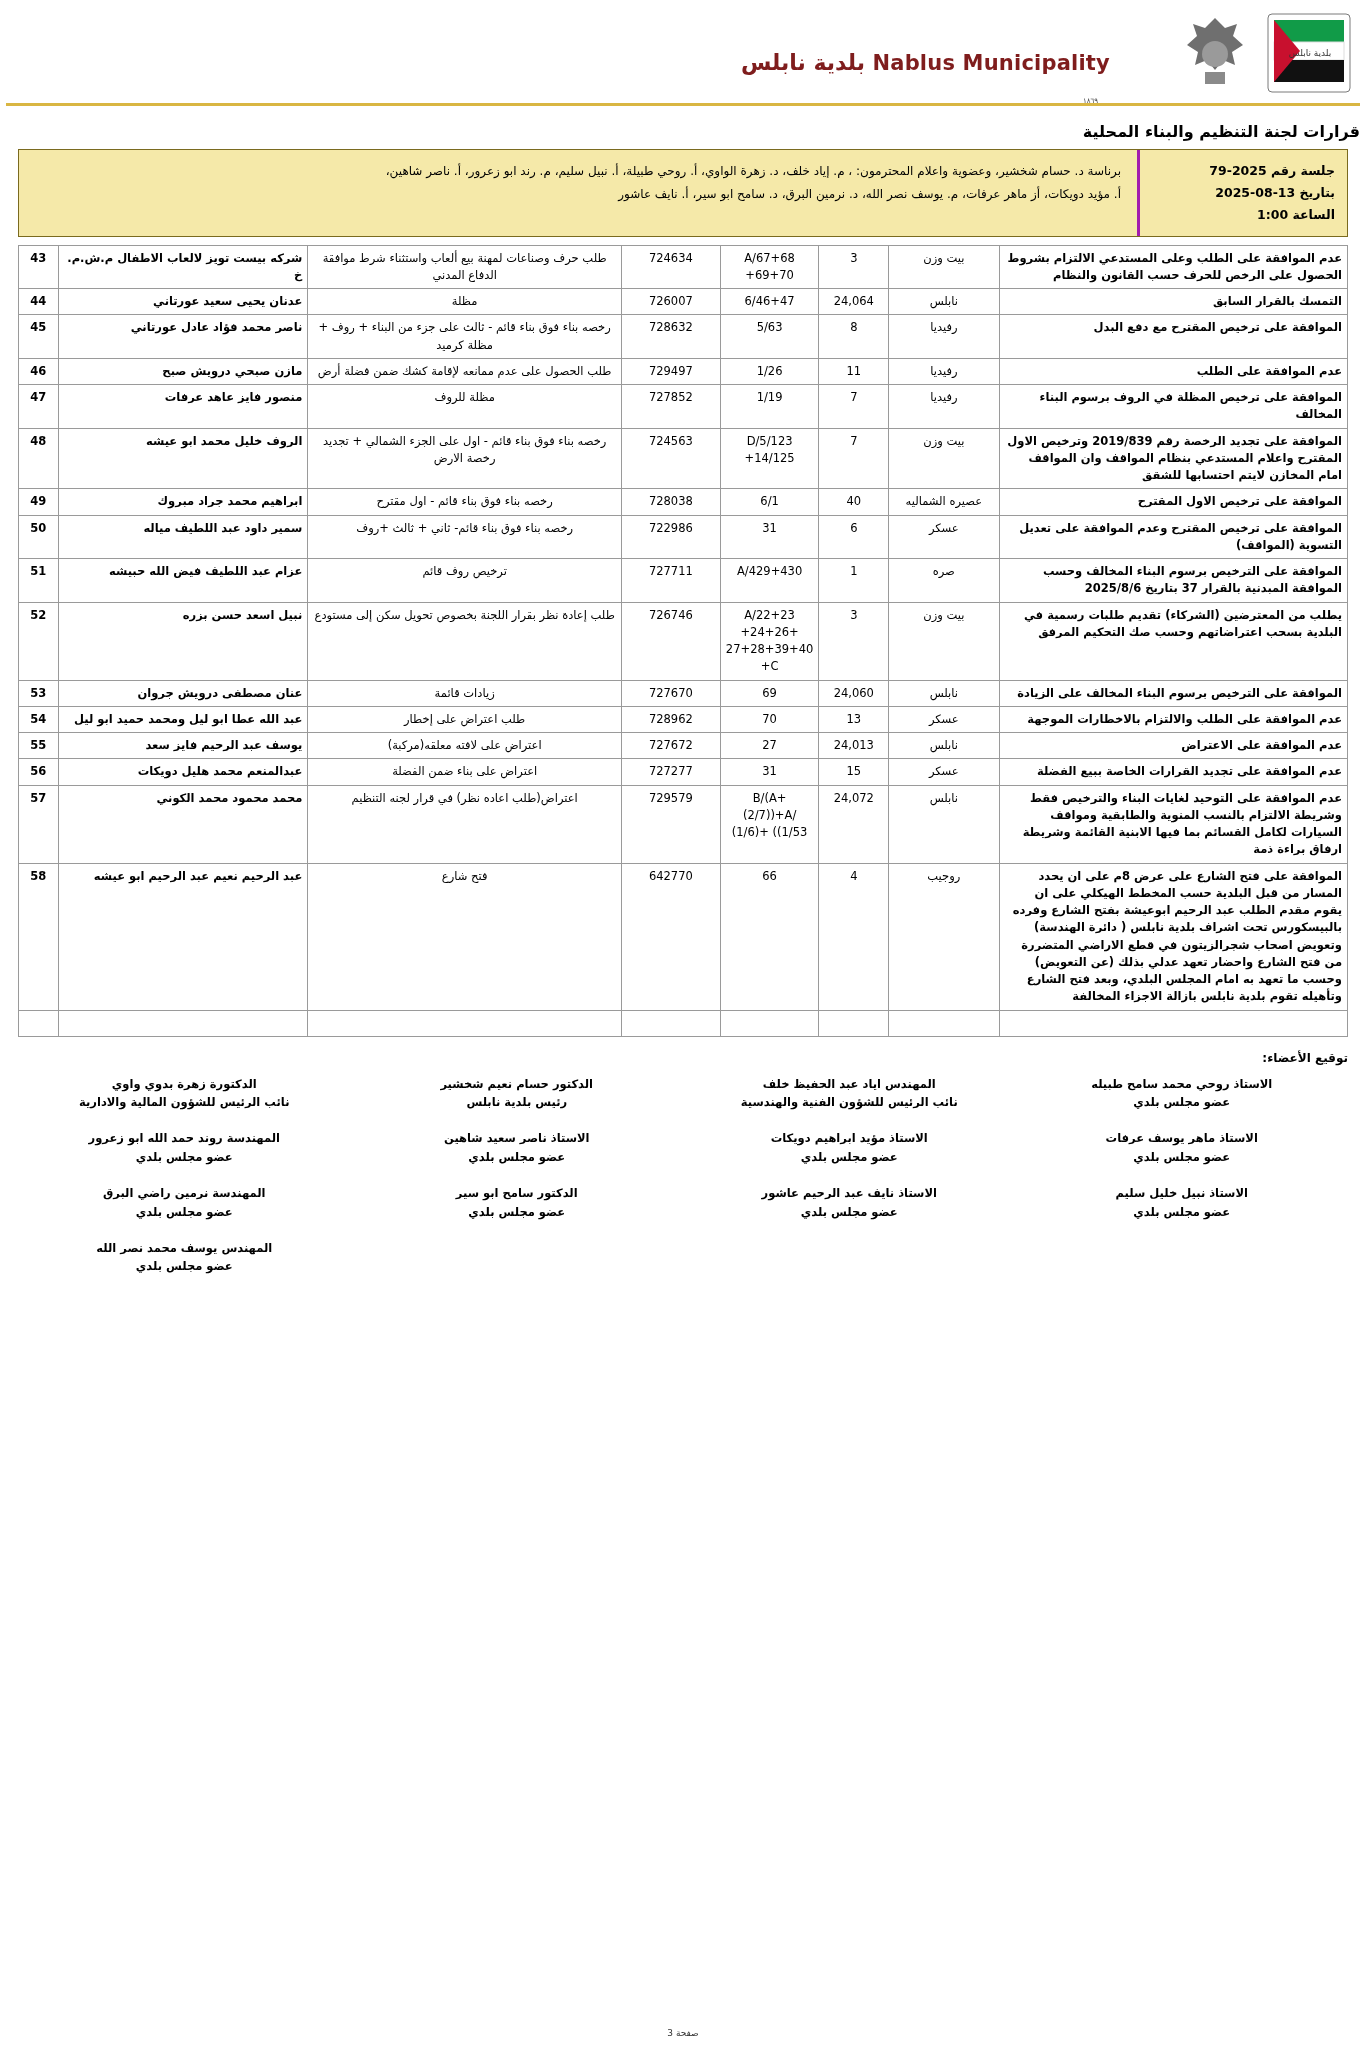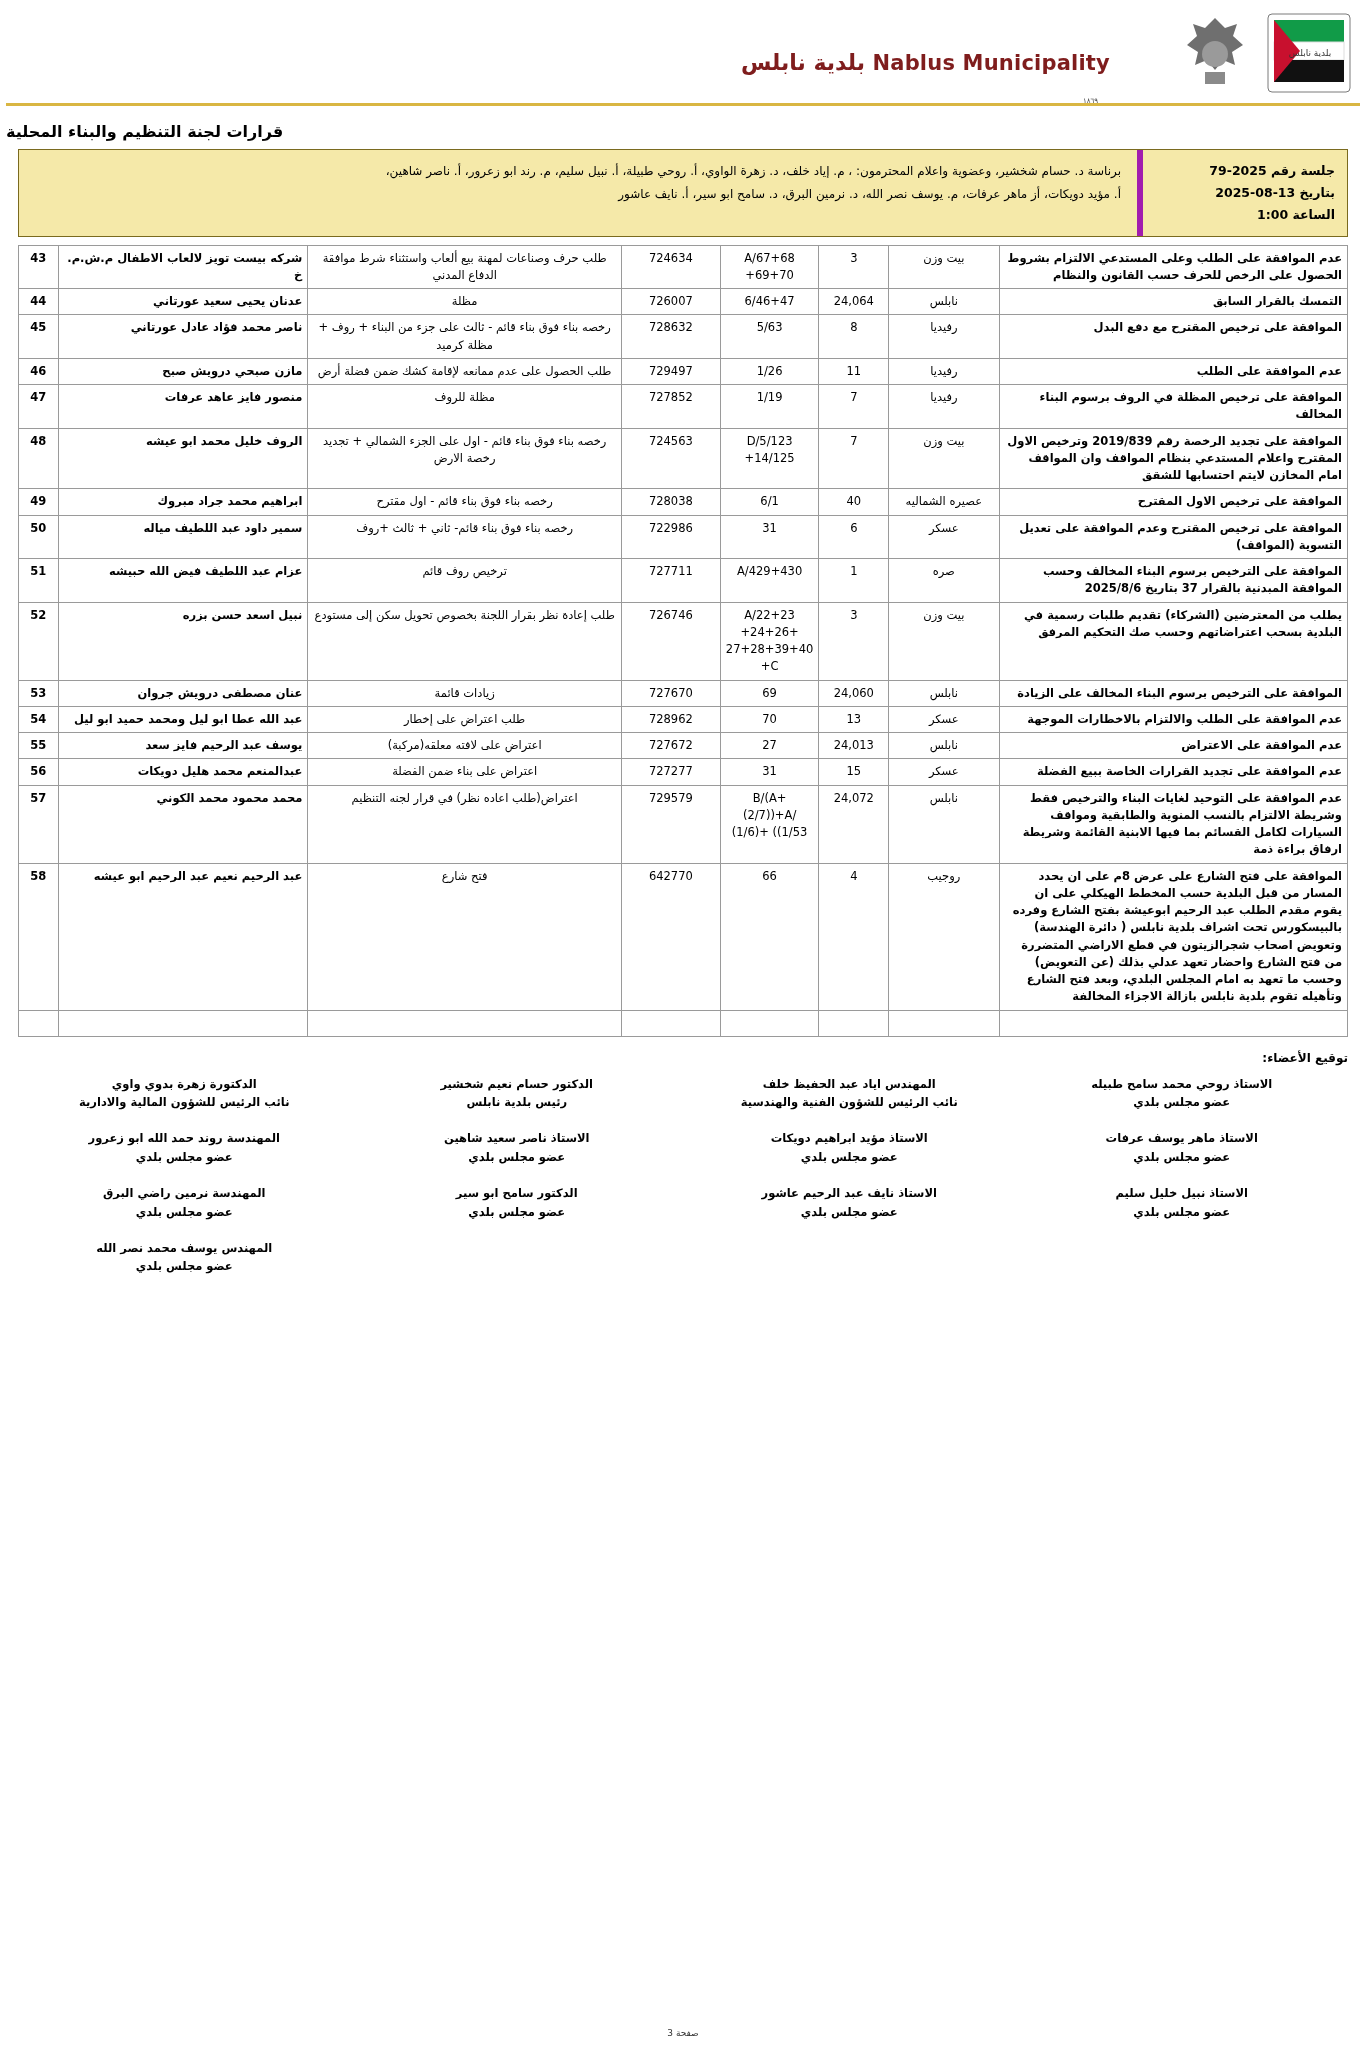--- a/index.html
+++ b/index.html
@@ -27,38 +27,38 @@
     position:absolute; right:250px; top:46px;
     font-size:21px; font-weight:bold; letter-spacing:0.2px;
     white-space:nowrap; color:#7f1d1d;
   }
   .muni-title .ar { font-size:22px; }
   .muni-sub { position:absolute; right:262px; top:93px; font-size:7px; color:#444; }
 
   
   .doc-title {
     margin:6px 6px 0 6px;
-    text-align:left;
+    text-align:right;
     font-size:16px;
     font-weight:bold;
     padding:10px 0 8px 0;
   }
 
   
   .session {
     margin:0 18px;
     border:1px solid #7a6a1f;
     background:#f5e9a9;
     display:flex;
     min-height:78px;
     font-size:12.5px;
   }
   .session-right {
     width:210px;
-    border-left:6px solid #a21caf;
+    border-left:3px solid #a21caf;
     padding:10px 12px;
     font-weight:bold;
     line-height:1.75;
     text-align:right;
   }
   .session-members {
     flex:1;
     padding:10px 16px;
     line-height:1.9;
     text-align:right;

